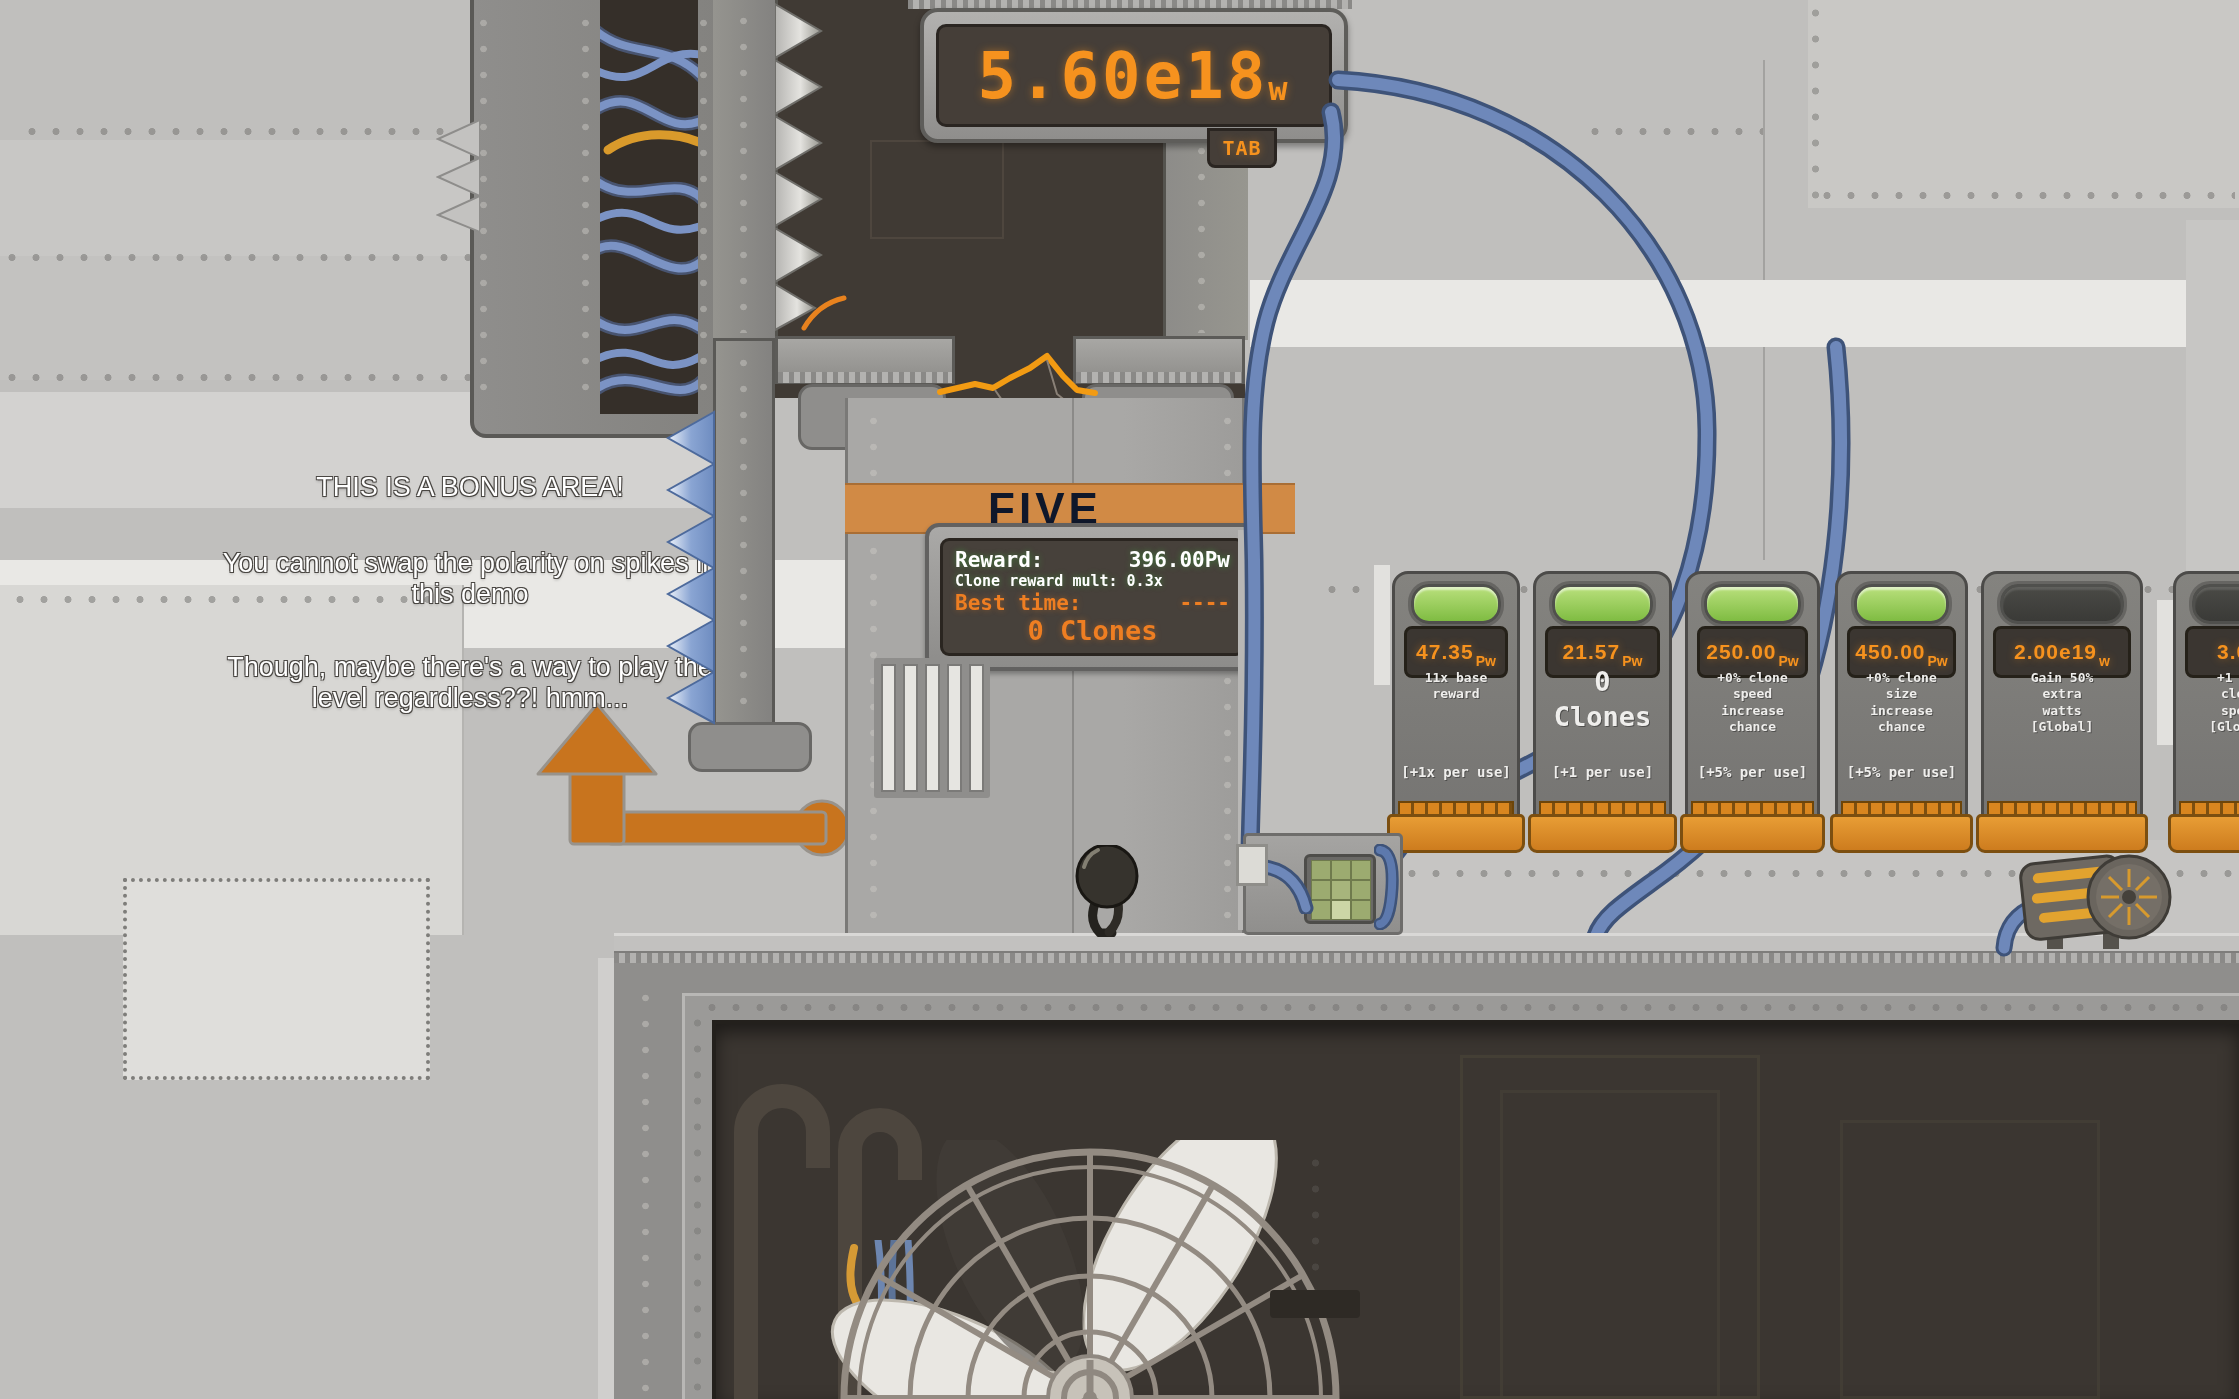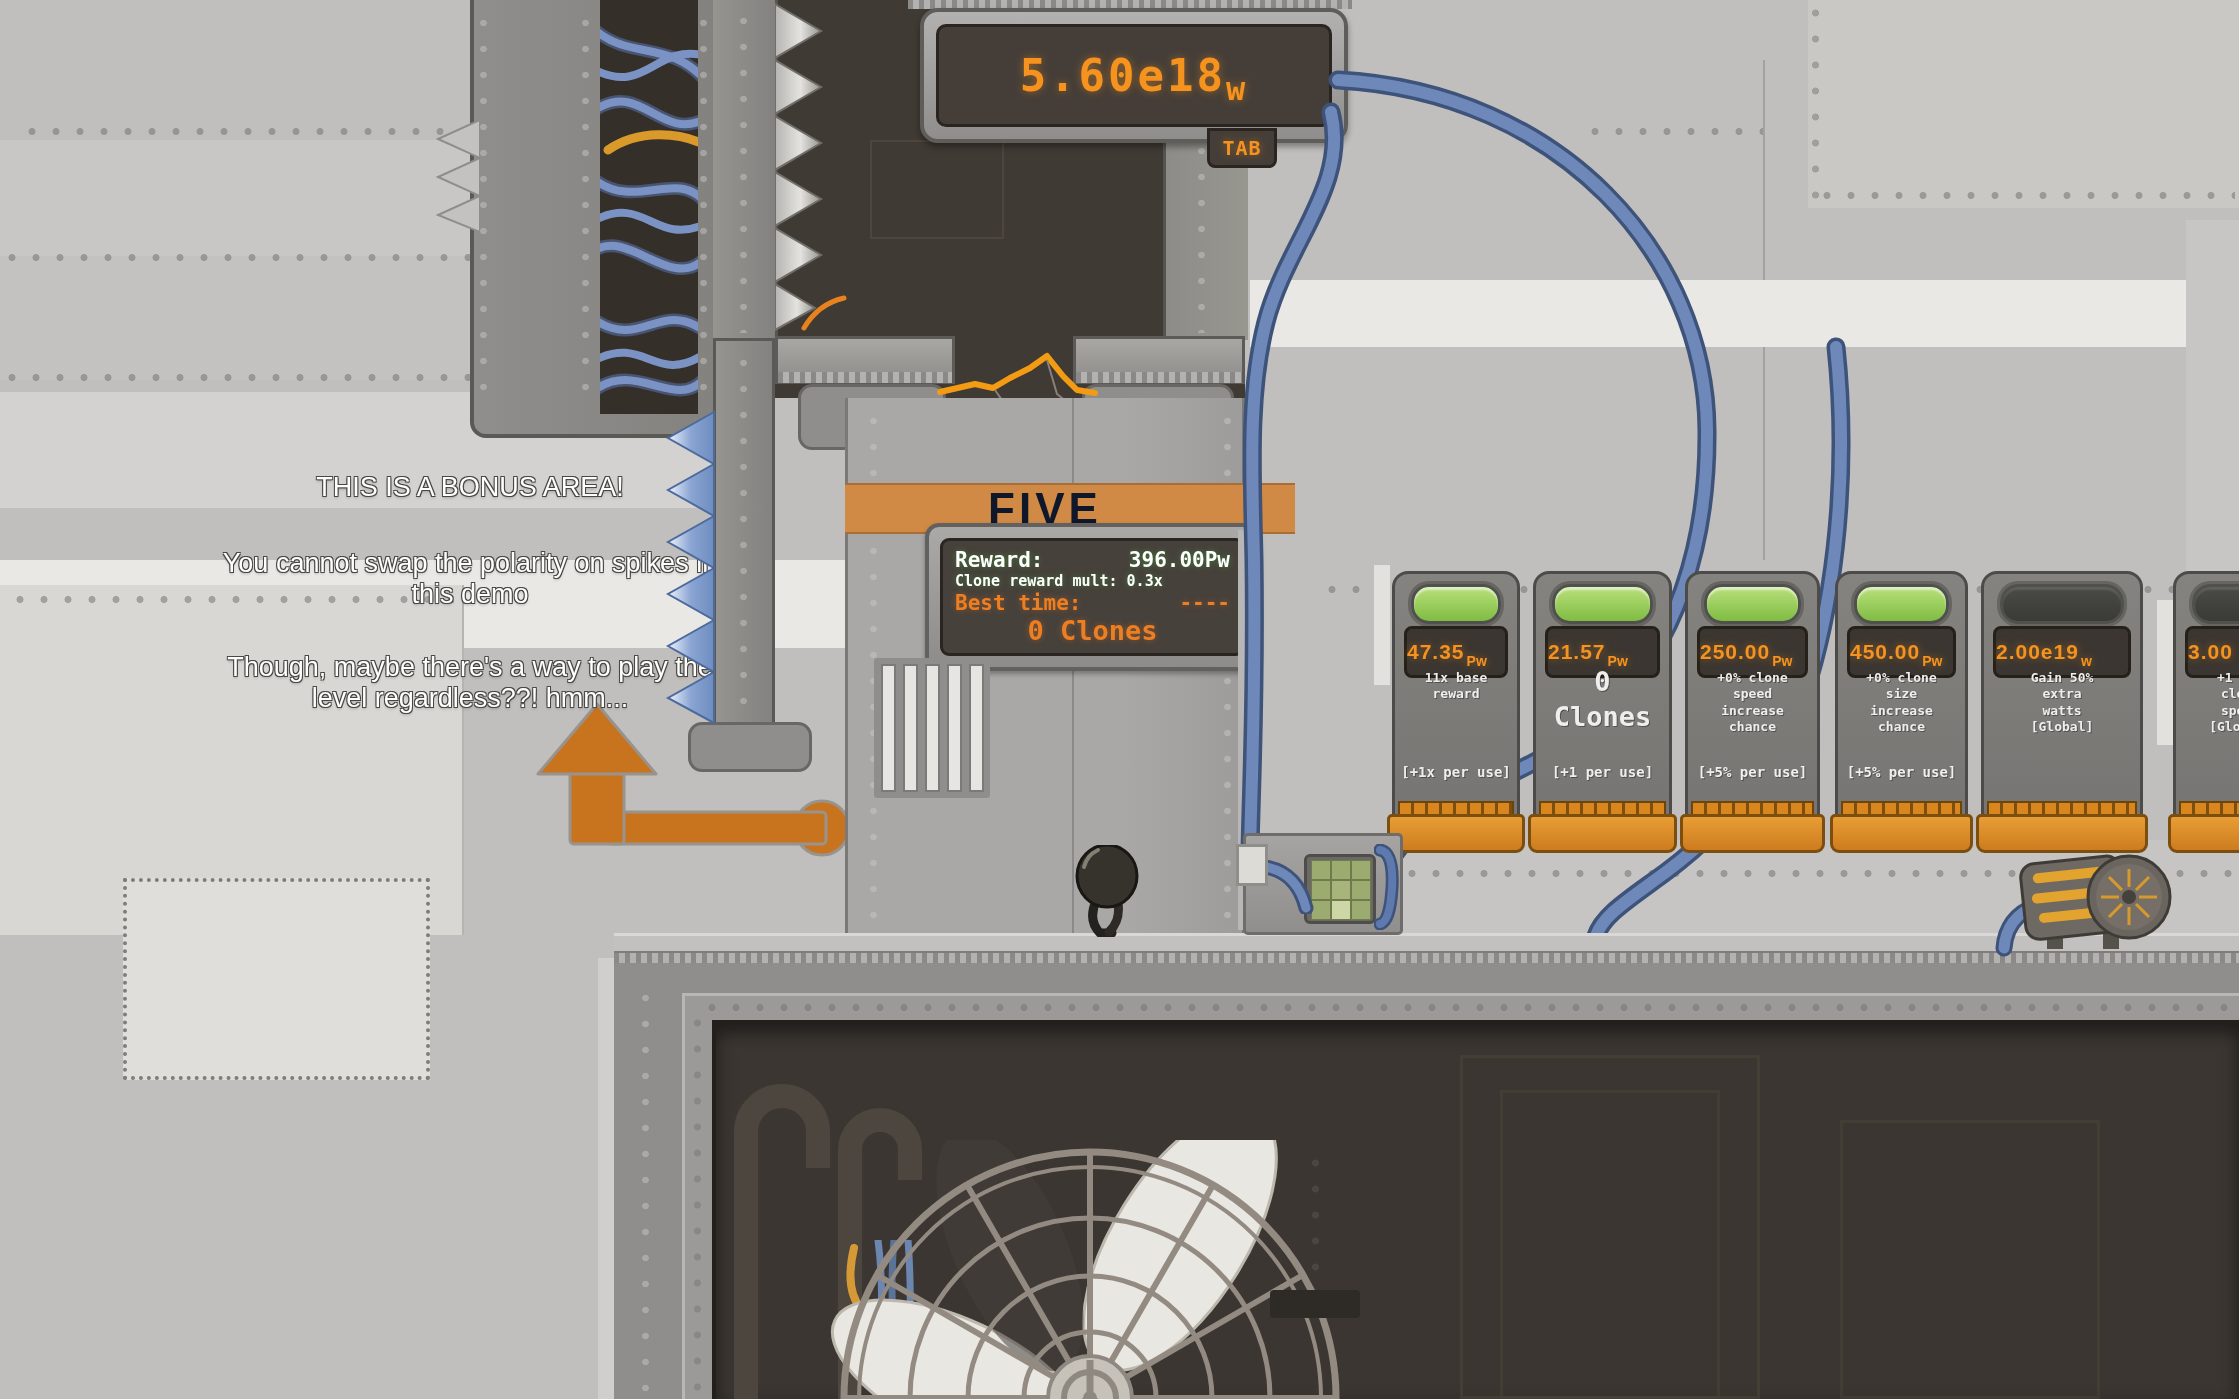--- a/index.html
+++ b/index.html
@@ -29,21 +29,21 @@
   .seg{color:#f6921e;font-weight:bold;text-shadow:0 0 8px rgba(246,146,30,.45);letter-spacing:3px;}
 
   
   .machine{position:absolute;top:571px;height:282px;background:linear-gradient(#84837f,#747371);
            border:3px solid #4c4b49;border-radius:16px 16px 6px 6px;box-sizing:border-box;}
   .m-light{position:absolute;top:10px;left:16px;right:16px;height:34px;border-radius:18px;
            border:3px solid #50504d;box-shadow:0 0 0 3px #666562, inset 0 3px 2px rgba(255,255,255,.55);
            background:linear-gradient(#b9e07c,#7fbc42);}
   .machine.off .m-light{background:linear-gradient(#4a4a46,#3a3a37);box-shadow:0 0 0 3px #666562, inset 0 3px 2px rgba(255,255,255,.12);}
   .m-price{position:absolute;top:52px;left:9px;right:9px;height:52px;background:#3b3631;border:3px solid #252119;
-           border-radius:8px;box-sizing:border-box;display:flex;align-items:center;justify-content:flex-start;gap:2px;}
+           border-radius:8px;box-sizing:border-box;display:flex;align-items:center;justify-content:center;gap:2px;}
   .m-price .seg{font-size:21px;letter-spacing:1px;}
   .m-price .seg-unit{font-size:14px;letter-spacing:0;align-self:center;margin-top:18px;}
   .m-desc{position:absolute;top:96px;left:2px;right:2px;text-align:center;color:#efeeec;font-weight:bold;
           font-family:"DejaVu Sans Mono",monospace;font-size:13px;line-height:1.25;
           text-shadow:1px 1px 0 rgba(0,0,0,.35);}
   .m-desc.big{font-size:27px;line-height:1.3;top:90px;}
   .m-per{position:absolute;bottom:70px;left:0;right:0;text-align:center;color:#efeeec;font-weight:bold;
          font-family:"DejaVu Sans Mono",monospace;font-size:14px;text-shadow:1px 1px 0 rgba(0,0,0,.35);}
   .m-notch{position:absolute;bottom:29px;left:3px;right:3px;height:16px;
            background:repeating-linear-gradient(90deg,#d9861f 0 11px,#7c4f10 11px 14px);border:2px solid #6d4509;}
@@ -233,21 +233,21 @@
     <div class="abs" style="left:29px;top:6px;width:15px;height:128px;background:#e6e5e1;border:2px solid #7b7a78;box-sizing:border-box;"></div>
     <div class="abs" style="left:51px;top:6px;width:15px;height:128px;background:#e6e5e1;border:2px solid #7b7a78;box-sizing:border-box;"></div>
     <div class="abs" style="left:73px;top:6px;width:15px;height:128px;background:#e6e5e1;border:2px solid #7b7a78;box-sizing:border-box;"></div>
     <div class="abs" style="left:95px;top:6px;width:15px;height:128px;background:#e6e5e1;border:2px solid #7b7a78;box-sizing:border-box;"></div>
   </div>
   <div class="panel" style="left:1238px;top:530px;width:10px;height:400px;background:#b8b7b5;"></div>
 
   <div class="panel ribbed" style="left:908px;top:0;width:444px;height:9px;"></div>
   <div class="abs lcd-frame" style="left:920px;top:8px;width:420px;height:127px;">
     <div class="lcd-screen mono">
-      <span class="seg" style="font-size:44px;">5.60e18</span>
+      <span class="seg" style="font-size:64px;">5.60e18</span>
       <span class="seg" style="font-size:32px;margin-top:26px;">w</span>
     </div>
   </div>
   <div class="abs mono" style="left:1207px;top:128px;width:70px;height:40px;background:#453e38;border:3px solid #2a2521;border-radius:0 0 8px 8px;box-sizing:border-box;text-align:center;line-height:34px;">
     <span class="seg" style="font-size:20px;letter-spacing:1px;">TAB</span>
   </div>
 
   <svg class="abs" style="left:0;top:0;" width="2239" height="1399" pointer-events="none">
     <g fill="none" stroke-linecap="round">
       <g stroke="#3e5379" stroke-width="19">

